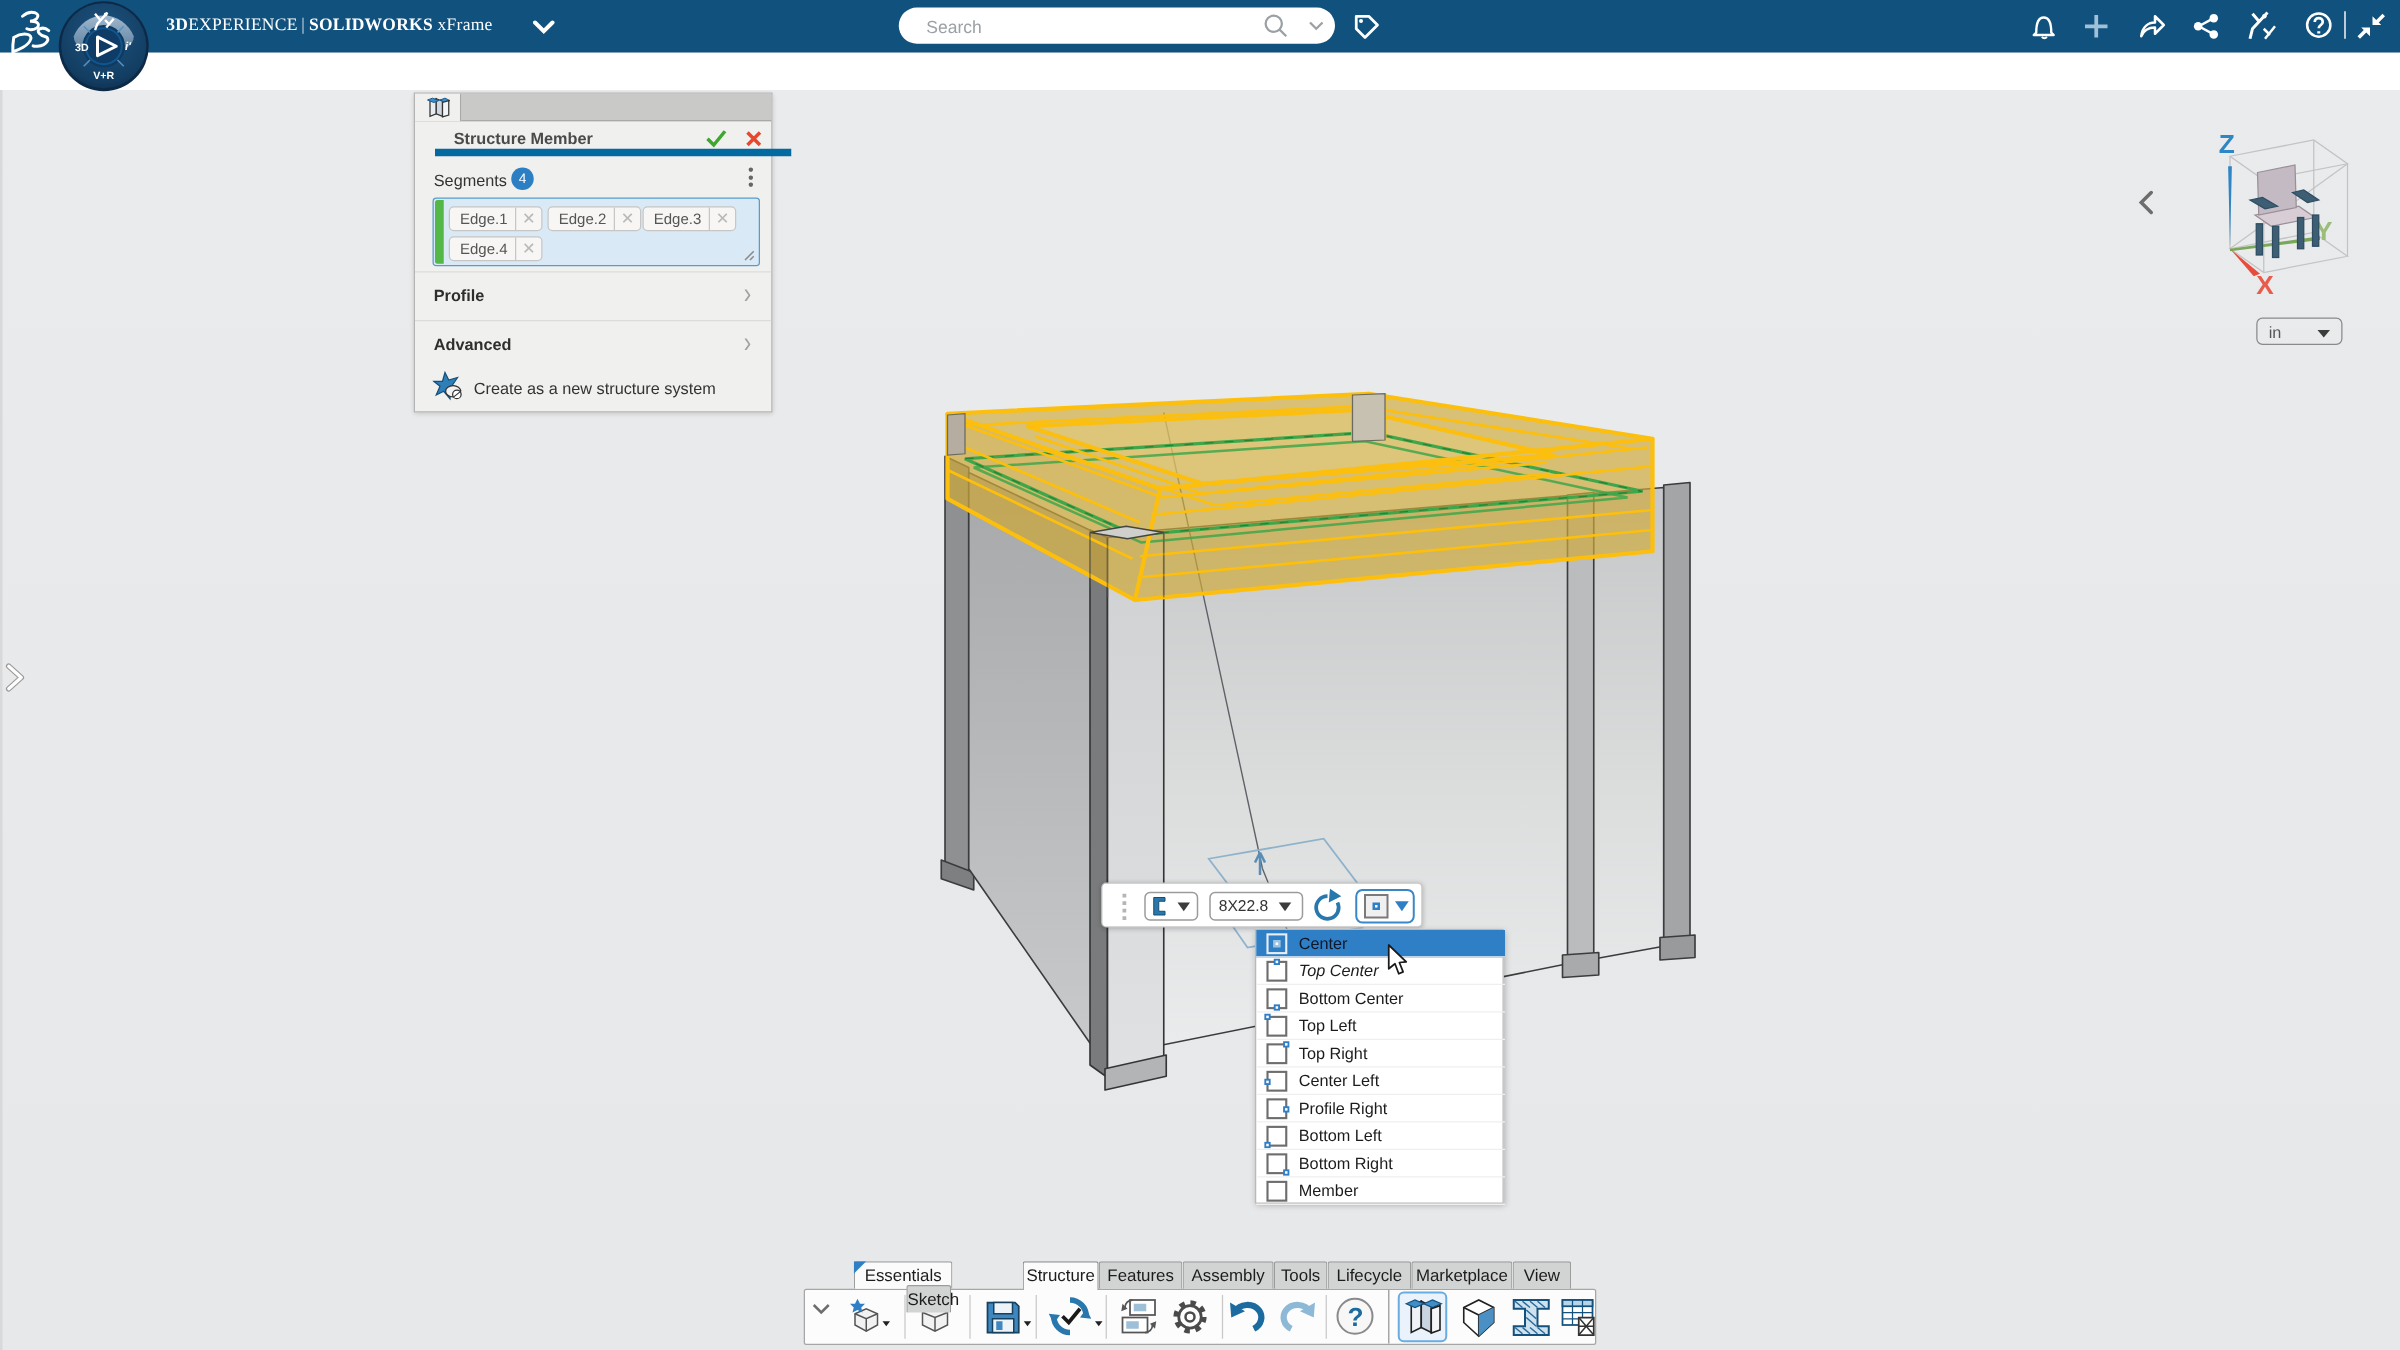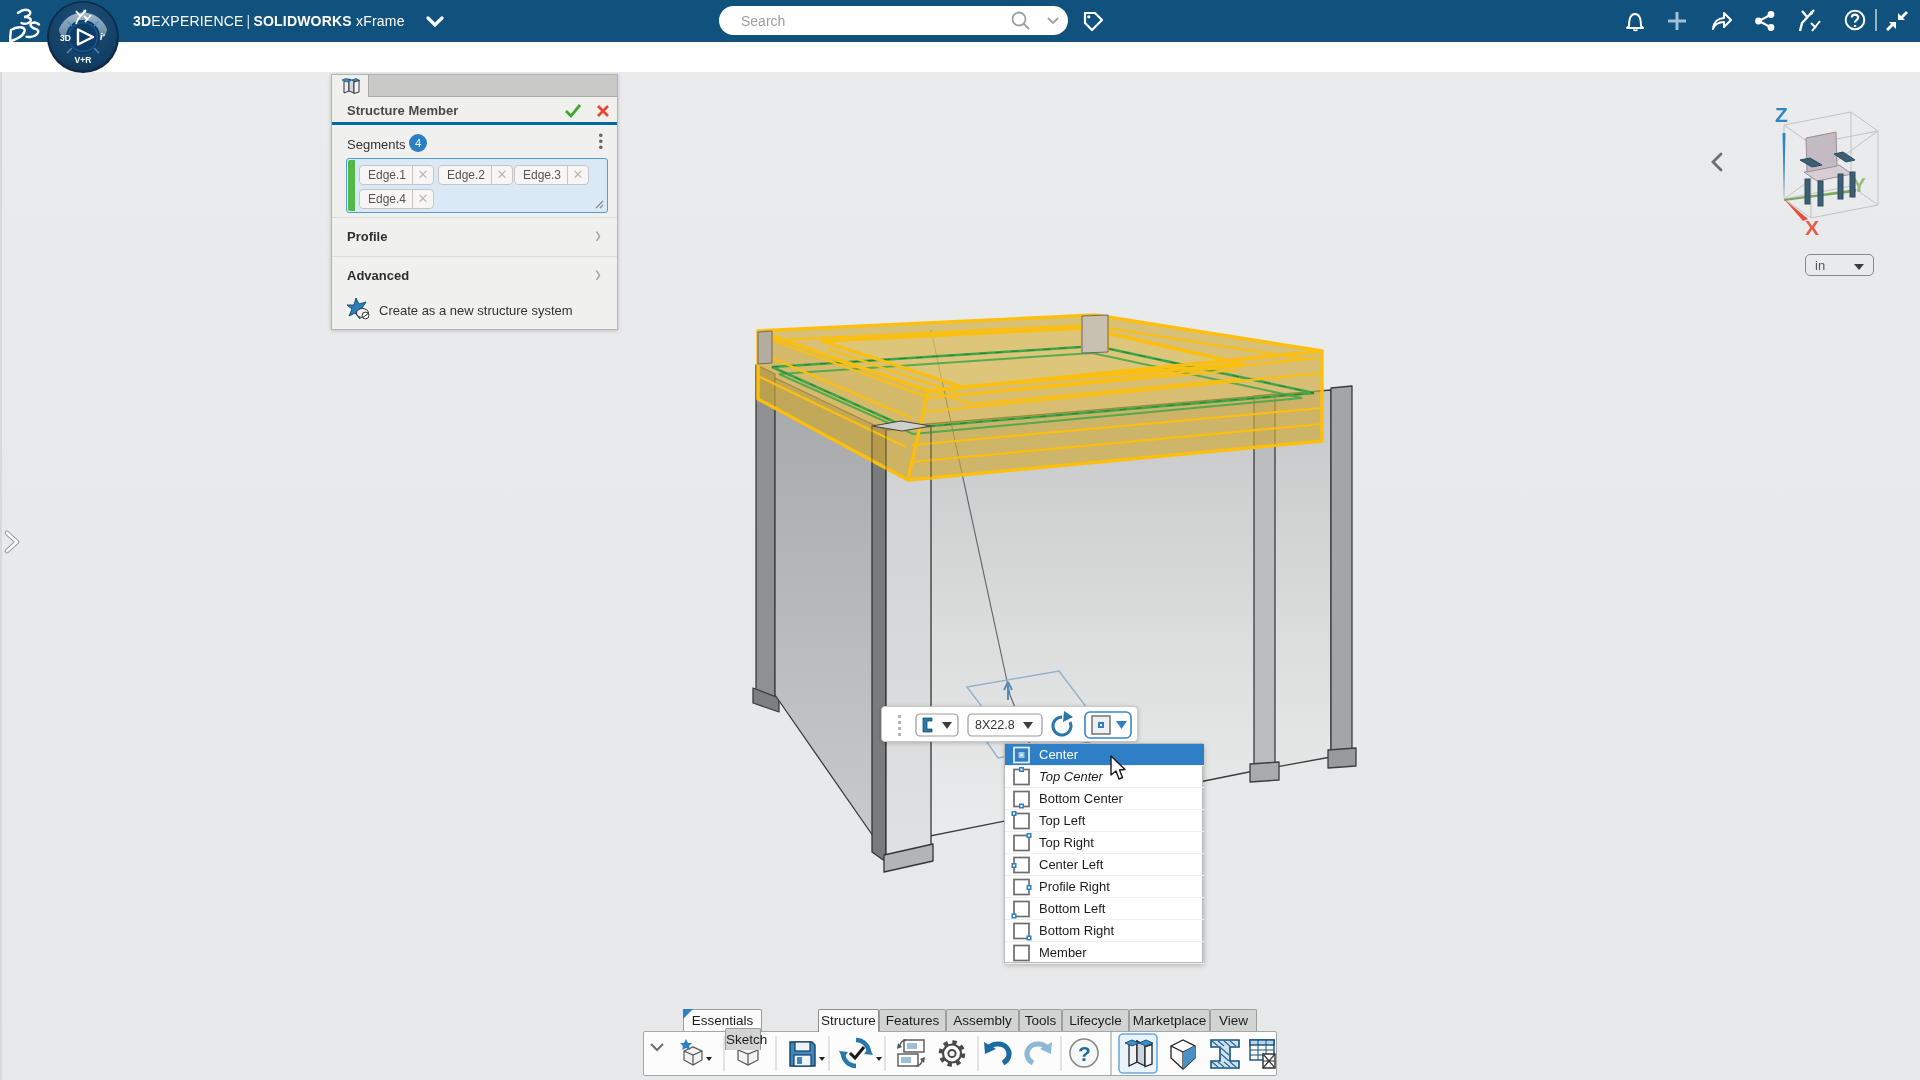--- a/index.html
+++ b/index.html
@@ -4,33 +4,33 @@
 <style>
 * { margin:0; padding:0; box-sizing:border-box; }
 html,body { width:1920px; height:1080px; overflow:hidden; font-family:"Liberation Sans", sans-serif; }
 #stage { position:relative; width:1920px; height:1080px; background:#e9eaea; }
 .abs { position:absolute; }
 
 
 #topbar { left:0; top:0; width:1920px; height:42px; background:#11517e; z-index:40; }
 #whitestrip { left:0; top:42px; width:1920px; height:30px; background:#ffffff; z-index:39; }
 #canvas { left:0; top:72px; width:1920px; height:1008px; background:linear-gradient(180deg,#eaebec 0%,#e8e9ea 55%,#e7e8e9 100%); z-index:1; }
-#title { left:133px; top:13px; color:#fff; font-size:14px; letter-spacing:.2px; z-index:42; white-space:nowrap; }
+#title { left:133px; top:13px; color:#fff; font-size:14px; letter-spacing:.2px; z-index:42; white-space:nowrap;font-family:Liberation Serif, serif; }
 #title b { font-weight:bold; }
 #title .thin { font-weight:normal; }
 #searchbox { left:719px; top:6px; width:349px; height:29px; background:#fff; border-radius:15px; z-index:42; }
 #searchbox .ph { position:absolute; left:22px; top:7px; color:#9aa0a4; font-size:14px; }
 #compass { left:46px; top:0px; z-index:45; }
 #dslogo { left:8px; top:8px; z-index:45; }
 
 
 #panel { left:331px; top:74px; width:287px; height:256px; z-index:30; background:#f0f0ef; border:1px solid #b4b4b4; box-shadow:0 1px 4px rgba(0,0,0,.18); }
 #panel .tabstrip { position:absolute; left:0; top:0; width:100%; height:22px; background:#c9c9c8; border-bottom:1px solid #a9a9a9; }
 #panel .tab { position:absolute; left:0px; top:0px; width:37px; height:22px; background:#f0f0ef; border-right:1px solid #a9a9a9; }
-#panel .hdr { position:absolute; left:0; top:22px; width:100%; height:28px; border-bottom:3px solid #0369a1; }
+#panel .hdr { position:absolute; left:16px; top:22px; width:100%; height:28px; border-bottom:6px solid #0369a1; }
 #panel .hdr .t { position:absolute; left:15px; top:6px; font-size:13px; font-weight:bold; color:#4a4a4a; }
 #panel .seg { position:absolute; left:15px; top:62px; font-size:13px; color:#333; }
 #panel .badge { position:absolute; left:77px; top:59px; width:18px; height:18px; background:#2b7fc2; border-radius:50%; color:#fff; font-size:11px; text-align:center; line-height:18px; }
 #panel .kebab { position:absolute; right:14px; top:58px; color:#666; font-size:13px; line-height:6px; letter-spacing:0; }
 #selbox { position:absolute; left:14px; top:83px; width:262px; height:55px; background:#d9eaf6; border:1px solid #569ccc; border-radius:3px; }
 #selbox .gbar { position:absolute; left:1px; top:1px; width:7px; height:51px; background:#53b848; border-radius:2px 0 0 2px; }
 .chip { position:absolute; height:20px; background:#f7f6f5; border:1px solid #c6c6c6; border-radius:4px; font-size:12px; color:#555; display:flex; align-items:center; }
 .chip .lbl { padding:0 6px 0 8px; }
 .chip .x { width:21px; height:100%; border-left:1px solid #c6c6c6; color:#b9b9b9; font-size:13px; text-align:center; line-height:18px; }
 #panel .row { position:absolute; left:0; width:100%; height:38px; border-top:1px solid #dcdcdb; }
@@ -38,21 +38,21 @@
 #panel .row .ch { position:absolute; right:16px; top:7px; color:#a3a3a3; font-size:18px; transform:scaleY(1.3); }
 #panel .create { position:absolute; left:0; top:219px; width:100%; height:36px; }
 #panel .create .t { position:absolute; left:47px; top:9px; font-size:13px; color:#333; }
 
 
 #ftoolbar { left:881px; top:706px; width:257px; height:36px; background:#fff; border:1px solid #c9c9c9; border-radius:4px; box-shadow:0 1px 4px rgba(0,0,0,.22); z-index:20; }
 #fmenu { left:1004px; top:743px; width:199px; height:220px; background:#fff; border:1px solid #b9b9b9; box-shadow:1px 2px 5px rgba(0,0,0,.25); z-index:21; }
 .mrow { position:absolute; left:0; width:199px; height:22px; border-bottom:1px solid #efefef; }
 .mrow .mt { position:absolute; left:34px; top:3px; font-size:13px; color:#1c1c1c; }
 .mrow.sel { background:#2e7fc6; }
-.mrow.sel .mt { color:#ffffff; }
+.mrow.sel .mt { color:#0f172a; }
 
 
 #tabs { left:0; top:1009px; width:1920px; height:22px; z-index:25; }
 .btab { position:absolute; top:0; height:22px; background:#d2d3d3; border:1px solid #9c9d9d; border-bottom:none; border-radius:2px 2px 0 0; font-size:13.5px; color:#1c1c1c; text-align:center; line-height:21px; }
 .btab.white { background:#fbfbfb; }
 .btab.active { background:#fbfbfb; height:23px; border-color:#8d8e8e; z-index:2; }
 #btoolbar { left:643px; top:1031px; width:634px; height:45px; background:#fcfcfc; border:1px solid #a5a6a6; border-radius:2px; z-index:24; }
 
 
 #unitbox { left:1805px; top:254px; width:69px; height:22px; border:1.5px solid #8a8a8a; border-radius:5px; z-index:10; }

